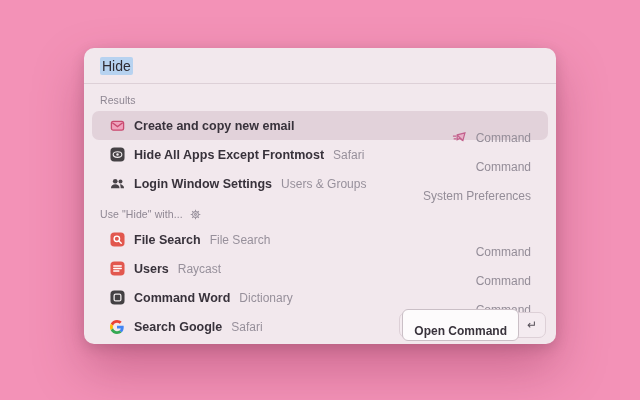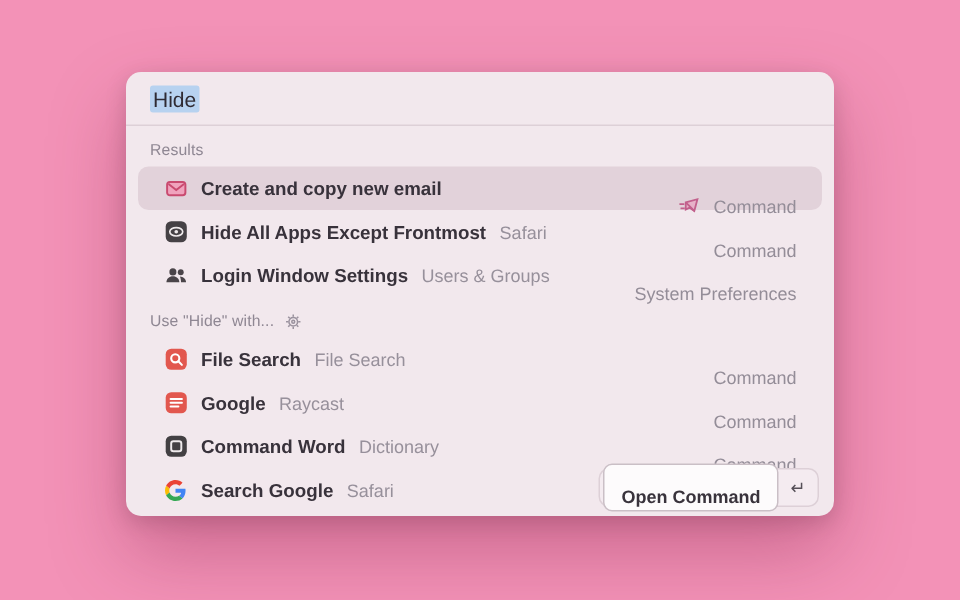--- a/index.html
+++ b/index.html
@@ -151,21 +151,21 @@
       </span>
     </div>
 
     <div class="row">
       <span class="icon">
         <svg width="15" height="15" viewBox="0 0 16 16">
             <rect x="0.5" y="0.5" width="15" height="15" rx="4" fill="#e2574e"></rect>
             <path d="M4 5.3h8M4 8h8M4 10.7h5.5" stroke="#fff" stroke-width="1.5" stroke-linecap="round"></path>
           </svg>
       </span>
-      <span class="title">Google</span>
+      <span class="title">Users</span>
       <span class="subtitle">Raycast</span>
       <span class="accessory">
         <span>Command</span>
       </span>
     </div>
 
     <div class="row">
       <span class="icon">
         <svg width="15" height="15" viewBox="0 0 16 16">
             <rect x="0.5" y="0.5" width="15" height="15" rx="4" fill="#434043"></rect>

